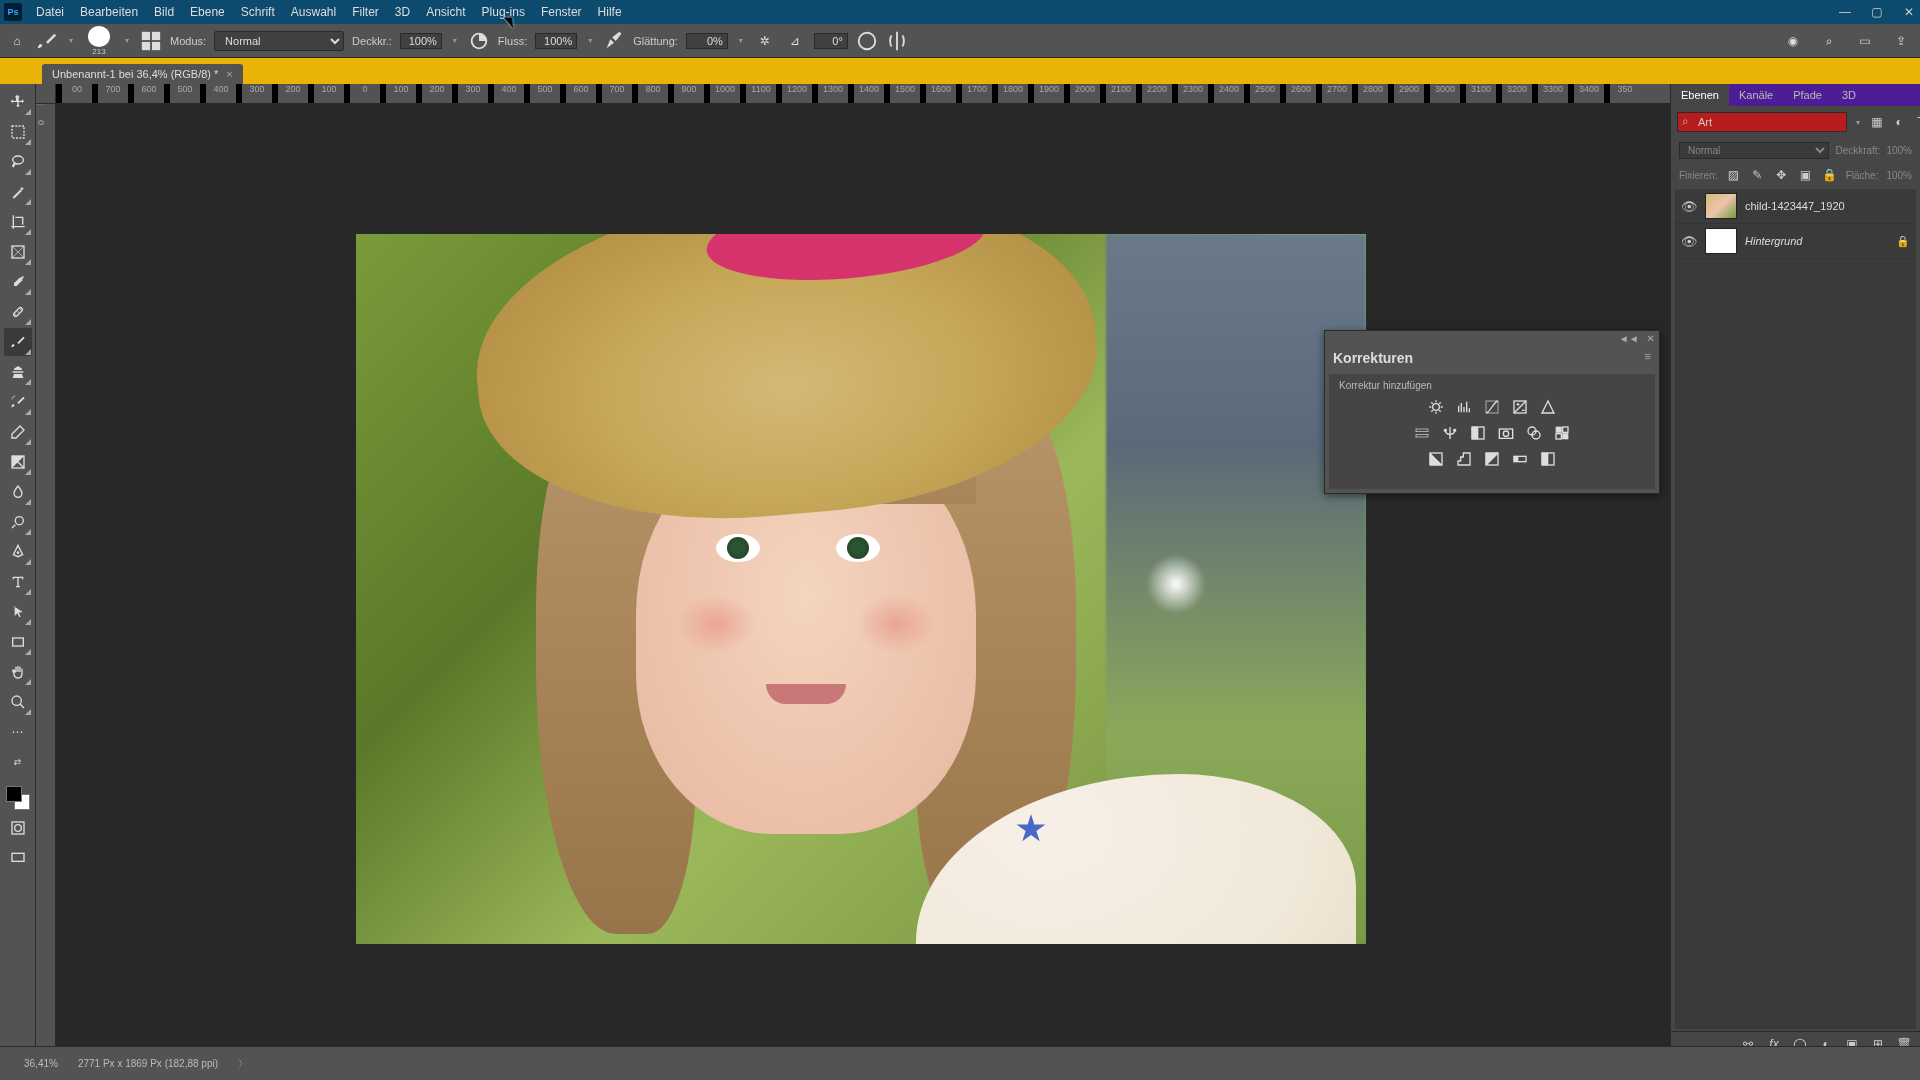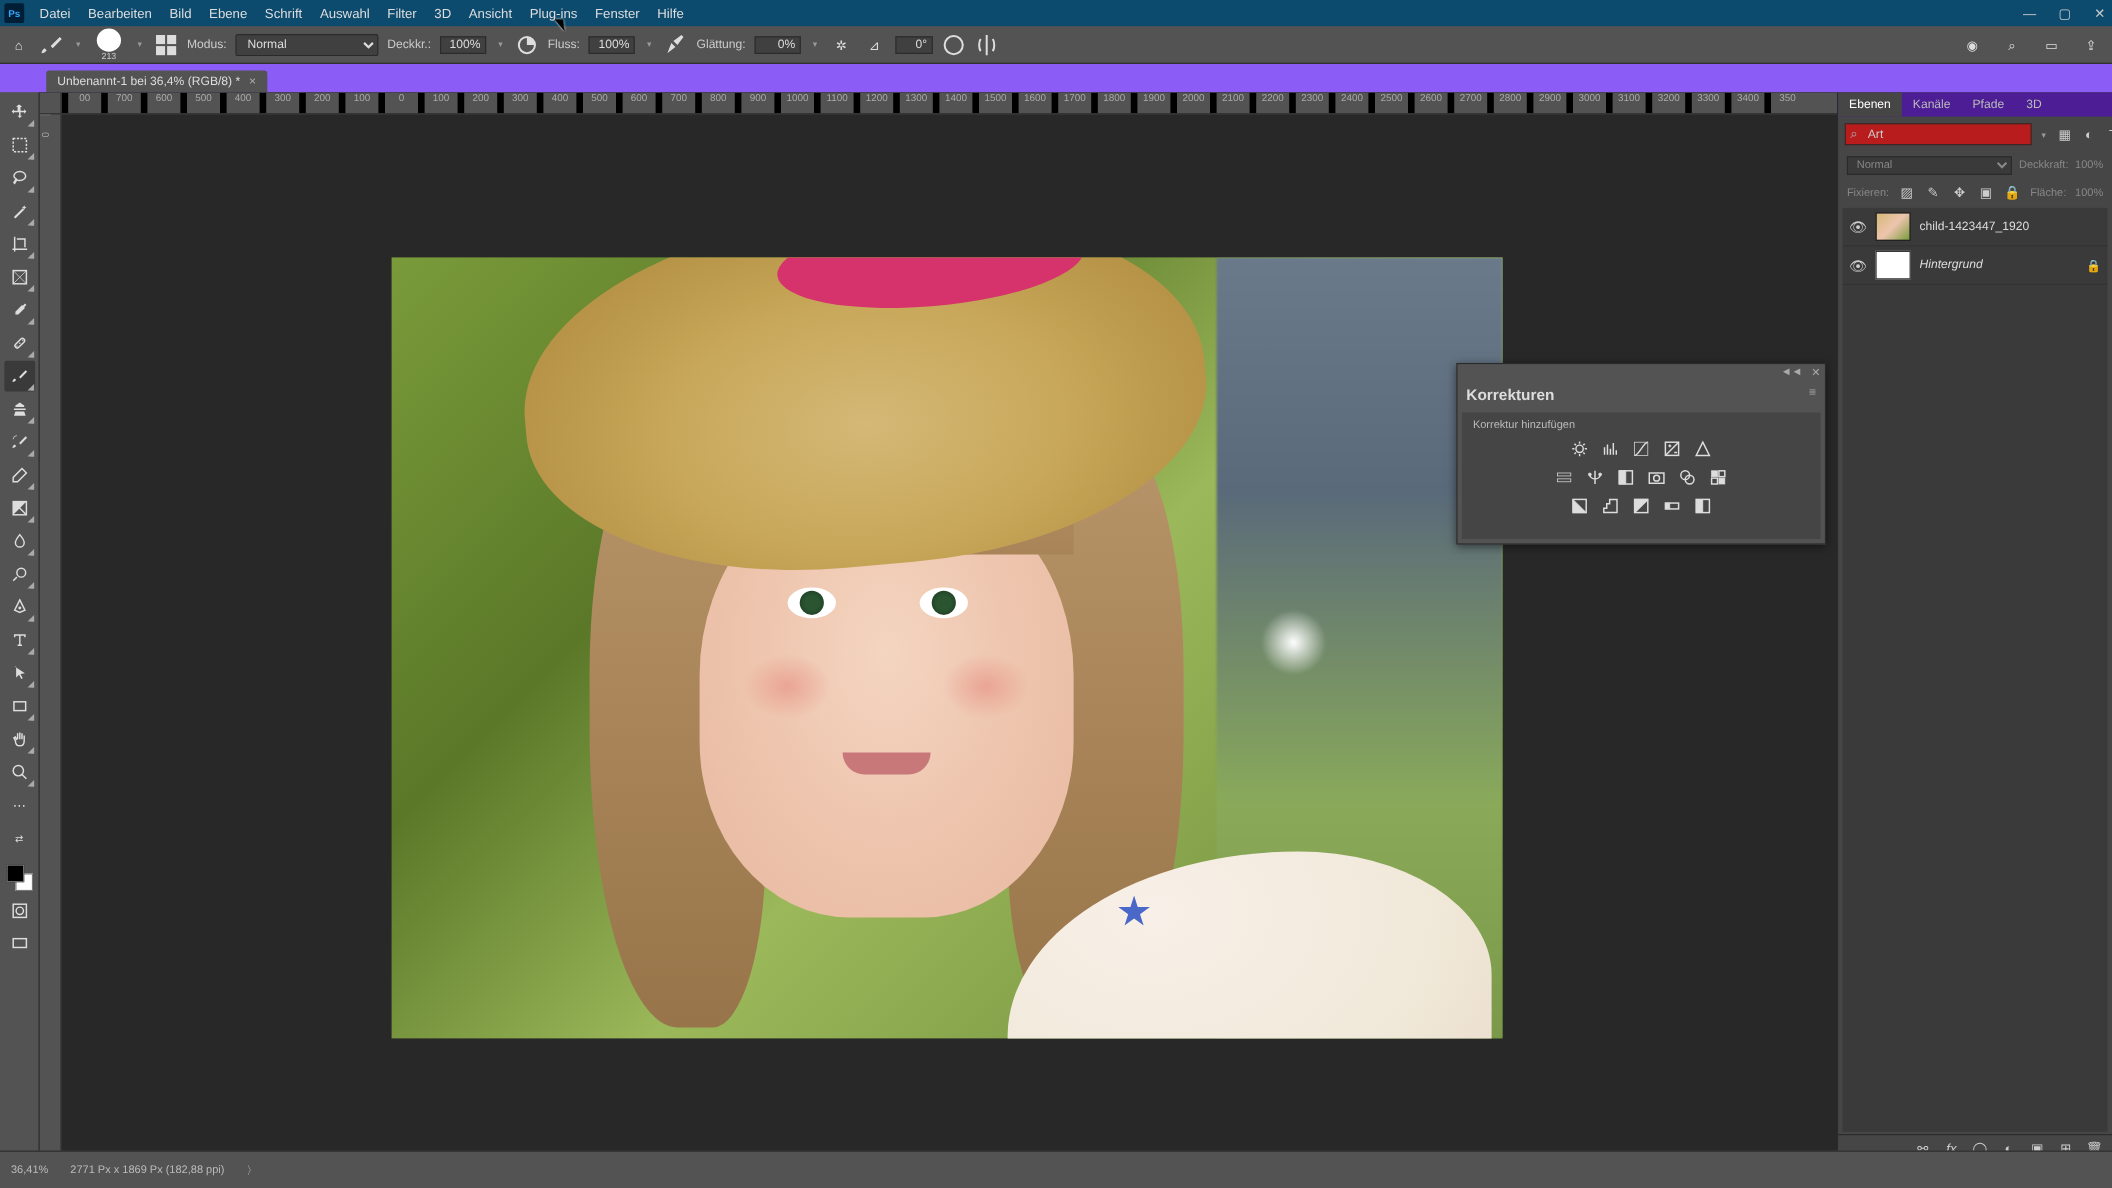--- a/index.html
+++ b/index.html
@@ -18,21 +18,21 @@
 .brush-preview { width: 30px; height: 30px; background: #535353; display: flex; flex-direction: column; align-items: center; justify-content: center; }
 .brush-dot { width: 22px; height: 22px; border-radius: 50%; background: #fff; }
 .brush-size { font-size: 8px; color: #ccc; }
 .opt-label { font-size: 11px; color: #ccc; }
 .opt-select { background: #404040; border: 1px solid #2a2a2a; color: #ddd; padding: 2px 24px 2px 6px; font-size: 11px; border-radius: 2px; }
 .opt-input { background: #404040; border: 1px solid #2a2a2a; color: #ddd; padding: 1px 4px; width: 42px; font-size: 11px; text-align: right; }
 .opt-right { position: absolute; right: 8px; display: flex; gap: 14px; }
 .chev { font-size: 8px; color: #999; padding: 0 3px; }
 
 
-.tab-bar { height: 26px; background: #8b5cf6; display: flex; align-items: flex-end; padding-left: 42px; }
+.tab-bar { height: 26px; background: #eab308; display: flex; align-items: flex-end; padding-left: 42px; }
 .doc-tab { background: #535353; padding: 4px 10px; font-size: 11px; color: #ddd; border-radius: 3px 3px 0 0; display: flex; align-items: center; gap: 8px; }
 .tab-close { font-size: 11px; color: #aaa; }
 
 
 .workspace { position: absolute; top: 84px; left: 0; right: 0; bottom: 24px; display: flex; }
 
 
 .tool-col { width: 36px; background: #535353; border-right: 1px solid #2a2a2a; display: flex; flex-direction: column; align-items: center; padding-top: 4px; gap: 2px; }
 .tool-btn { width: 28px; height: 28px; display: flex; align-items: center; justify-content: center; color: #ddd; border-radius: 2px; position: relative; }
 .tool-btn.sel { background: #3a3a3a; }
@@ -101,21 +101,21 @@
 .eye-icon { width: 16px; font-size: 13px; color: #ccc; }
 .layer-thumb { width: 32px; height: 26px; background: #fff; border: 1px solid #222; }
 .layer-thumb.img { background: linear-gradient(135deg,#d4b876 0%,#eec5ae 50%,#7a9b3a 100%); }
 .layer-name { font-size: 11px; color: #ddd; flex: 1; }
 .layer-name.italic { font-style: italic; }
 .lock-icon { font-size: 11px; color: #aaa; }
 
 .layers-footer { display: flex; justify-content: flex-end; gap: 10px; padding: 4px 8px; border-top: 1px solid #2a2a2a; font-size: 12px; color: #aaa; }
 
 
-.status-bar { position: absolute; bottom: 0; left: 0; right: 0; height: 34px; background: #535353; border-top: 1px solid #2a2a2a; display: flex; align-items: center; padding: 0 10px; gap: 20px; font-size: 10px; color: #bbb; }
+.status-bar { position: absolute; bottom: 0; left: 0; right: 0; height: 34px; background: #535353; border-top: 1px solid #2a2a2a; display: flex; align-items: center; padding: 0 24px; gap: 20px; font-size: 10px; color: #bbb; }
 
 
 .cursor-ind { position: absolute; top: 14px; left: 508px; width: 12px; height: 16px; z-index: 100; }
 .cursor-ind::before { content: ''; position: absolute; width: 0; height: 0; border-left: 6px solid #000; border-top: 5px solid transparent; border-bottom: 9px solid transparent; transform: rotate(-40deg); filter: drop-shadow(0 0 1px #fff); }
 </style>
 </head>
 <body>
 
 <div class="cursor-ind"></div>
 

